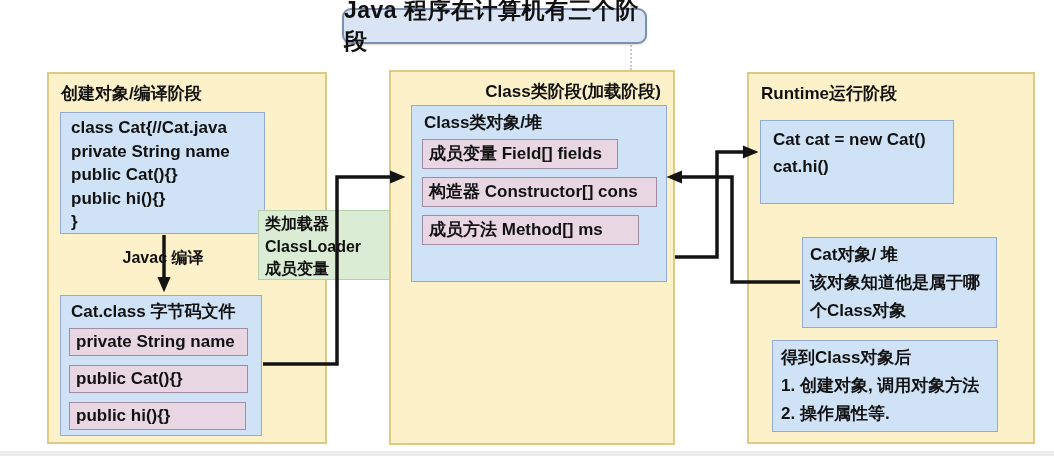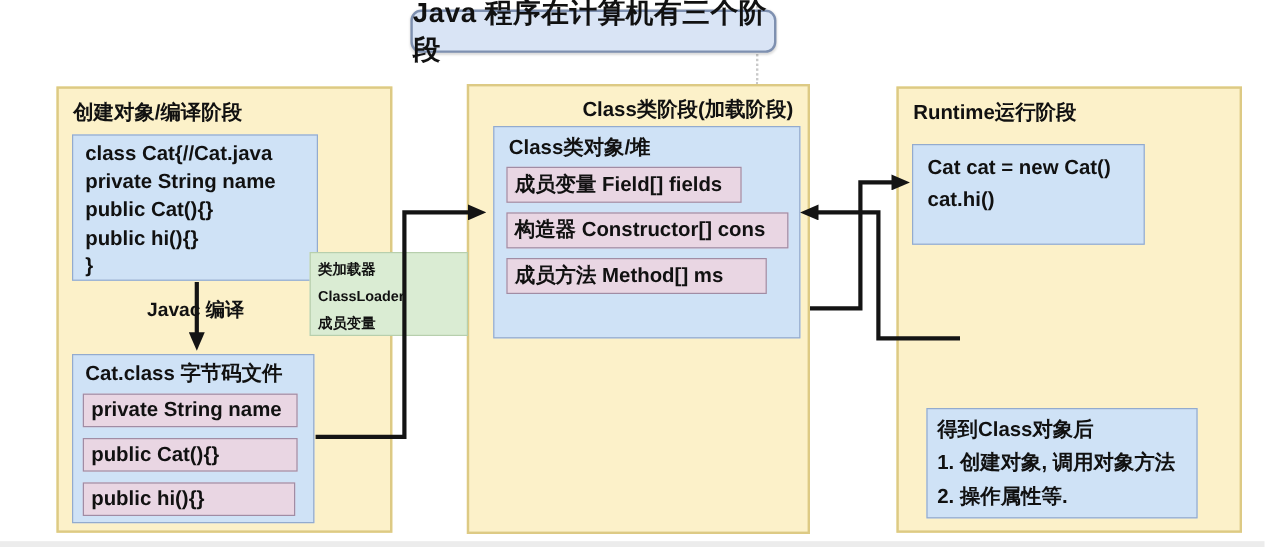--- a/index.html
+++ b/index.html
@@ -44,21 +44,21 @@
     white-space:nowrap;
   }
   .heap-box{left:411px; top:105px; width:256px; height:177px; padding:4px 0 0 8px;}
   .heap-box .pinkbox{height:30px; line-height:27px; margin-bottom:8px;}
   .code-box{left:760px; top:120px; width:194px; height:84px; padding:5px 0 0 12px; line-height:27px;}
   .object-box{left:802px; top:237px; width:195px; height:91px; padding:3px 0 0 7px; line-height:28px;}
   .note-box{left:772px; top:340px; width:226px; height:92px; padding:3px 0 0 8px; line-height:28px;}
   .green-box{
     left:258px; top:210px; width:132px; height:70px;
     background:var(--box-green); border:1px solid var(--box-green-border);
-    padding:2px 0 0 6px; font-size:12px; line-height:22.5px;
+    padding:2px 0 0 6px; font-size:16px; line-height:22.5px;
   }
   .compile-label{left:113px; top:248px; width:100px; text-align:center; font-size:16px;}
   .connectors{left:0; top:0; width:1054px; height:456px; pointer-events:none;}
   .connectors path{stroke:var(--connector); stroke-width:3.5; fill:none;}
   .connectors marker path{fill:var(--connector); stroke:none;}
   .bottom-strip{left:0; top:451px; width:1054px; height:5px; background:#ececec;}
 </style>
 </head>
 <body>
 
@@ -104,20 +104,25 @@
 
   <div class="abs panel panel-runtime">
     <div>Runtime运行阶段</div>
   </div>
 
   <div class="abs bluebox code-box">
     <div>Cat cat = new Cat()</div>
     <div>cat.hi()</div>
   </div>
 
+  <div class="abs bluebox object-box">
+    <div>Cat对象/ 堆</div>
+    <div>该对象知道他是属于哪</div>
+    <div>个Class对象</div>
+  </div>
 
   <div class="abs bluebox note-box">
     <div>得到Class对象后</div>
     <div>1. 创建对象, 调用对象方法</div>
     <div>2. 操作属性等.</div>
   </div>
 
   <div class="abs green-box">
     <div>类加载器</div>
     <div>ClassLoader</div>

